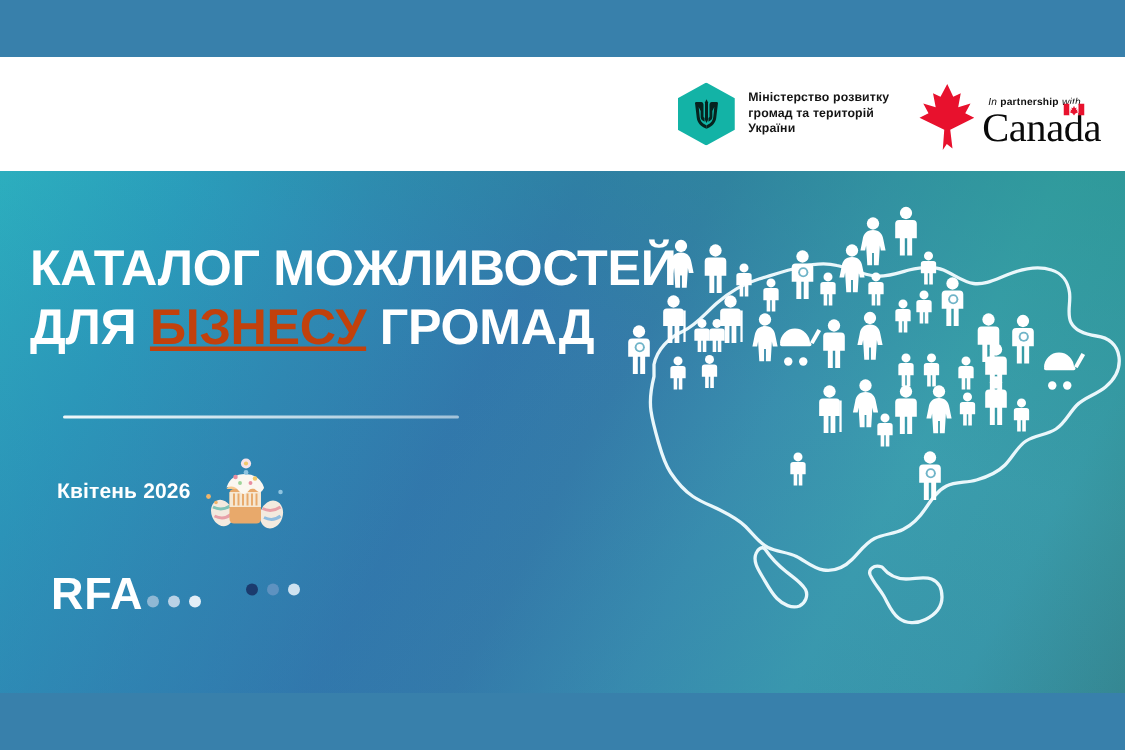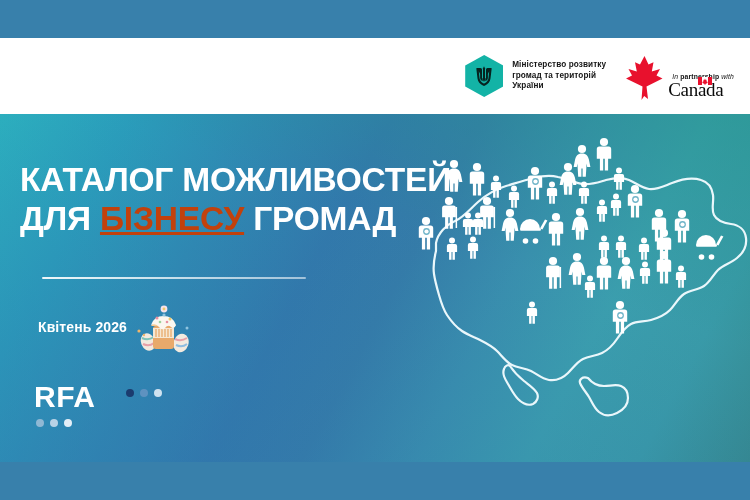--- a/index.html
+++ b/index.html
@@ -25,21 +25,21 @@
     clip-path:polygon(50% 0%, 100% 25%, 100% 75%, 50% 100%, 0% 75%, 0% 25%);
   }
   .hexbox svg { position:absolute; left:50%; top:50%; transform:translate(-50%,-50%); }
   .min-text { font-size:8.2px; line-height:1.28; font-weight:bold; color:#141414; letter-spacing:0.1px; white-space:nowrap; }
 
   .ca-logo { display:flex; align-items:flex-end; gap:4px; }
   .leaf { width:40px; height:46px; position:relative; top:2px; }
   .ca-right { display:flex; flex-direction:column; align-items:flex-start; }
   .ca-partner { font-size:6.8px; font-weight:bold; color:#0f0f0f; letter-spacing:0.15px; margin-bottom:0px; padding-left:4px; }
   .ca-partner em { font-style:italic; font-weight:normal; }
-  .ca-word { position:relative; font-family:"Liberation Serif", serif; font-size:19px; font-weight:normal; color:#0a0a0a; line-height:1; letter-spacing:-0.3px; }
+  .ca-word { position:relative; font-family:"Liberation Serif", serif; font-size:27px; font-weight:normal; color:#0a0a0a; line-height:1; letter-spacing:-0.3px; }
   .ca-flag { position:absolute; right:11px; top:-3px; width:14px; height:8px; }
 
   
   .body-area {
     position:absolute; left:0; top:114px; width:750px; height:348px;
     background:
       linear-gradient(118deg,
         #2cb3c0 0%,
         #2a9ebc 14%,
         #2f89b3 28%,
@@ -69,21 +69,21 @@
 
   .divider { position:absolute; left:42px; top:277px; width:264px; height:2px;
     background:linear-gradient(90deg, rgba(255,255,255,0.92), rgba(255,255,255,0.55)); z-index:3; border-radius:1px; }
 
   .date-row { position:absolute; left:38px; top:300px; display:flex; align-items:center; gap:2px; z-index:3; }
   .date-text { font-size:14px; font-weight:bold; color:#ffffff; letter-spacing:0.1px; white-space:nowrap; }
   .paska { width:64px; height:56px; margin-left:2px; margin-top:-2px; }
 
   
   .footer-logos { position:absolute; left:34px; top:382px; display:flex; align-items:flex-start; gap:28px; z-index:3; }
-  .brand { display:flex; flex-direction:column; }
+  .brand { display:flex; flex-direction:row;align-items:center; }
   .brand-rfa { font-size:30px; font-weight:bold; color:#ffffff; letter-spacing:0.5px; line-height:1; font-family:"Liberation Sans", sans-serif; }
   .brand-alinea { font-size:31px; font-weight:normal; color:#ffffff; letter-spacing:0.2px; line-height:1; font-family:"Liberation Sans", sans-serif; }
   .dots { display:flex; gap:6px; margin-top:7px; padding-left:2px; }
   .dots span { width:8px; height:8px; border-radius:50%; display:block; }
 </style>
 </head>
 <body>
 
 <div class="slide">
 

